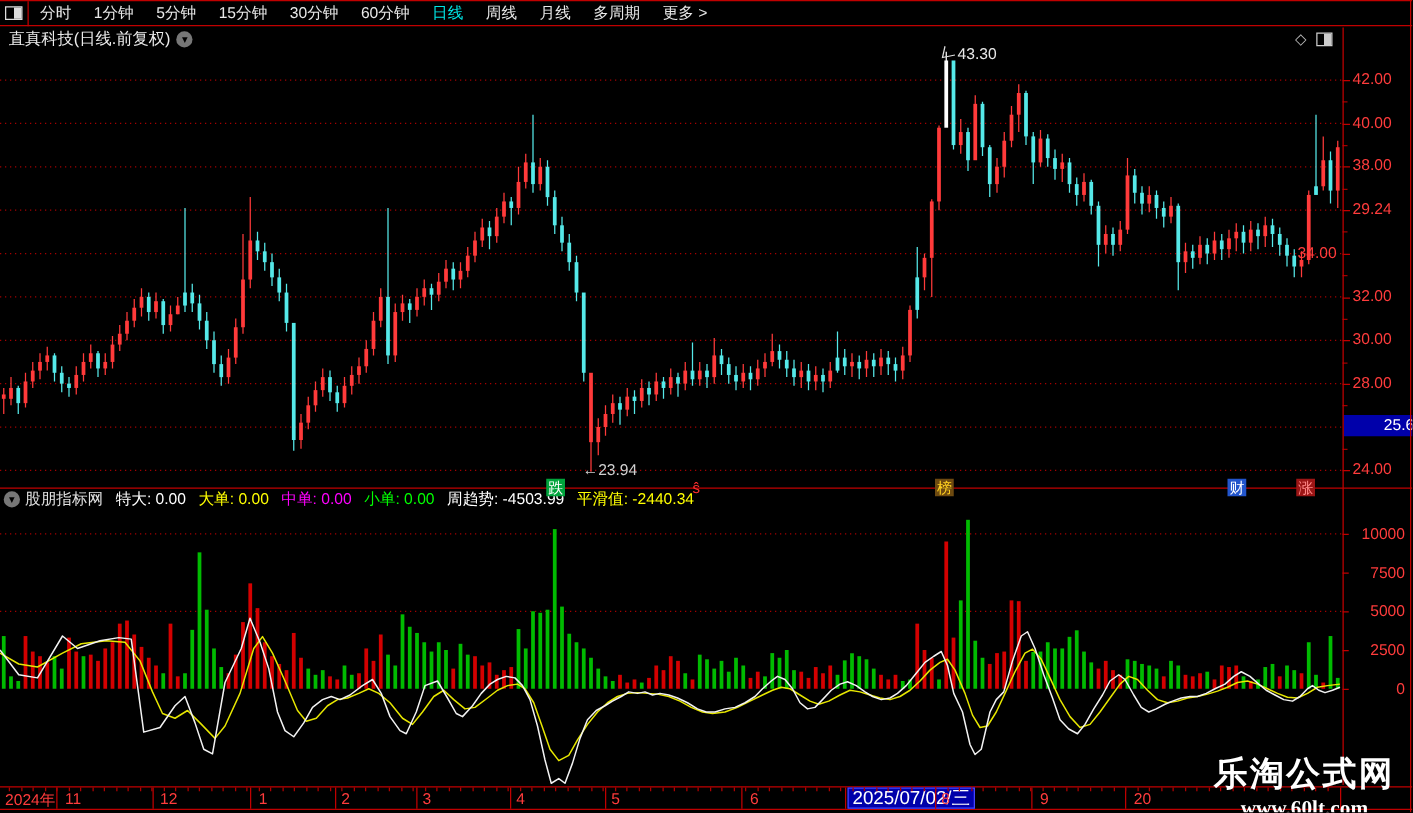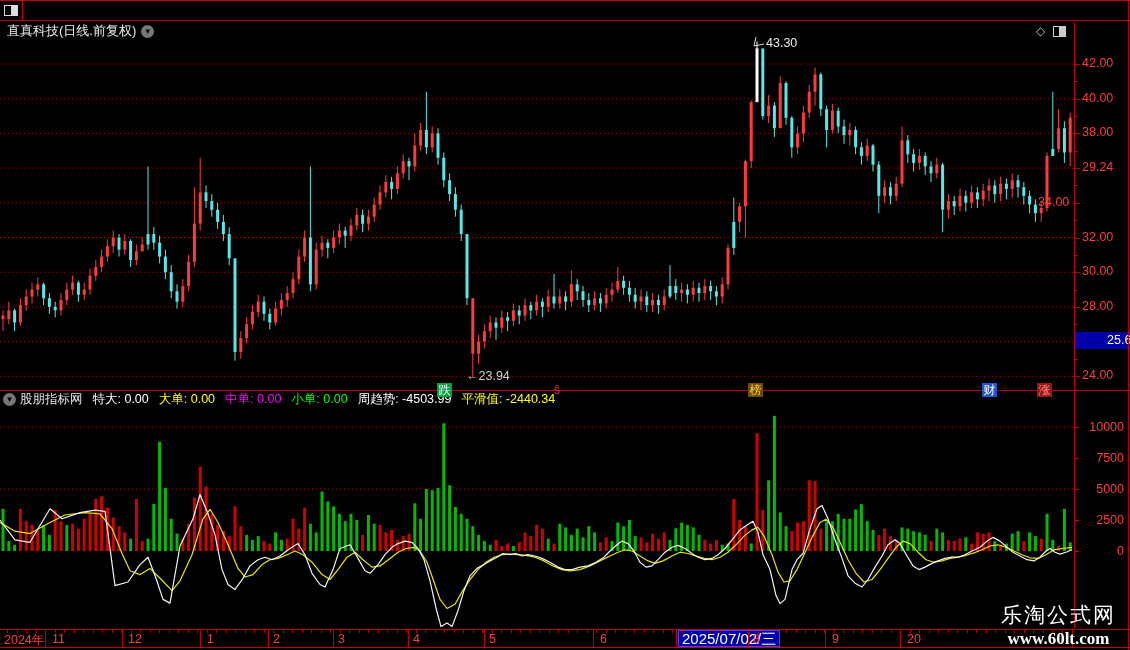--- a/index.html
+++ b/index.html
@@ -42,31 +42,44 @@
   #date-axis{position:absolute;left:0;top:629px;width:1130px;height:19px;border-top:1px solid #c00000;
              border-bottom:1px solid #c00000;box-sizing:border-box;}
   .month-label{position:absolute;top:2px;color:#ff3c3c;font-size:12.5px;}
   .month-tick{position:absolute;top:0;width:1px;height:17px;background:#c00000;}
   .mini-tick{position:absolute;top:0;width:1px;height:3px;background:#b00000;}
   #sel-date{position:absolute;top:0px;background:#0000aa;border:1px solid #4444ff;color:#fff;
             font-size:15px;padding:0 3px;height:15px;line-height:15px;}
   
   #watermark{position:absolute;right:14px;top:601px;text-align:center;color:#fff;
              font-family:"Liberation Serif","DejaVu Serif",serif;z-index:5;}
-  #wm1{font-size:21px;letter-spacing:2px;}
+  #wm1{font-size:27px;letter-spacing:2px;font-weight:bold;}
   #wm2{font-size:17px;font-weight:bold;}
 </style>
 </head>
 <body>
 
 <div id="app">
 
   <div id="toolbar">
     <div id="win-icon">
         <span class="glyph"></span>
+      </div>
+    <div id="tabs">
+        <span class="tab">分时</span>
+        <span class="tab">1分钟</span>
+        <span class="tab">5分钟</span>
+        <span class="tab">15分钟</span>
+        <span class="tab">30分钟</span>
+        <span class="tab">60分钟</span>
+        <span class="tab active">日线</span>
+        <span class="tab">周线</span>
+        <span class="tab">月线</span>
+        <span class="tab">多周期</span>
+        <span class="tab">更多 &gt;</span>
       </div>
   </div>
 
   <div id="title-row">
     <span id="chart-title">直真科技(日线.前复权)</span>
     <span class="circ-icon">▾</span>
   </div>
   <div id="titlebar-icons">
     <span>◇</span><span class="split-glyph"></span>
   </div>

